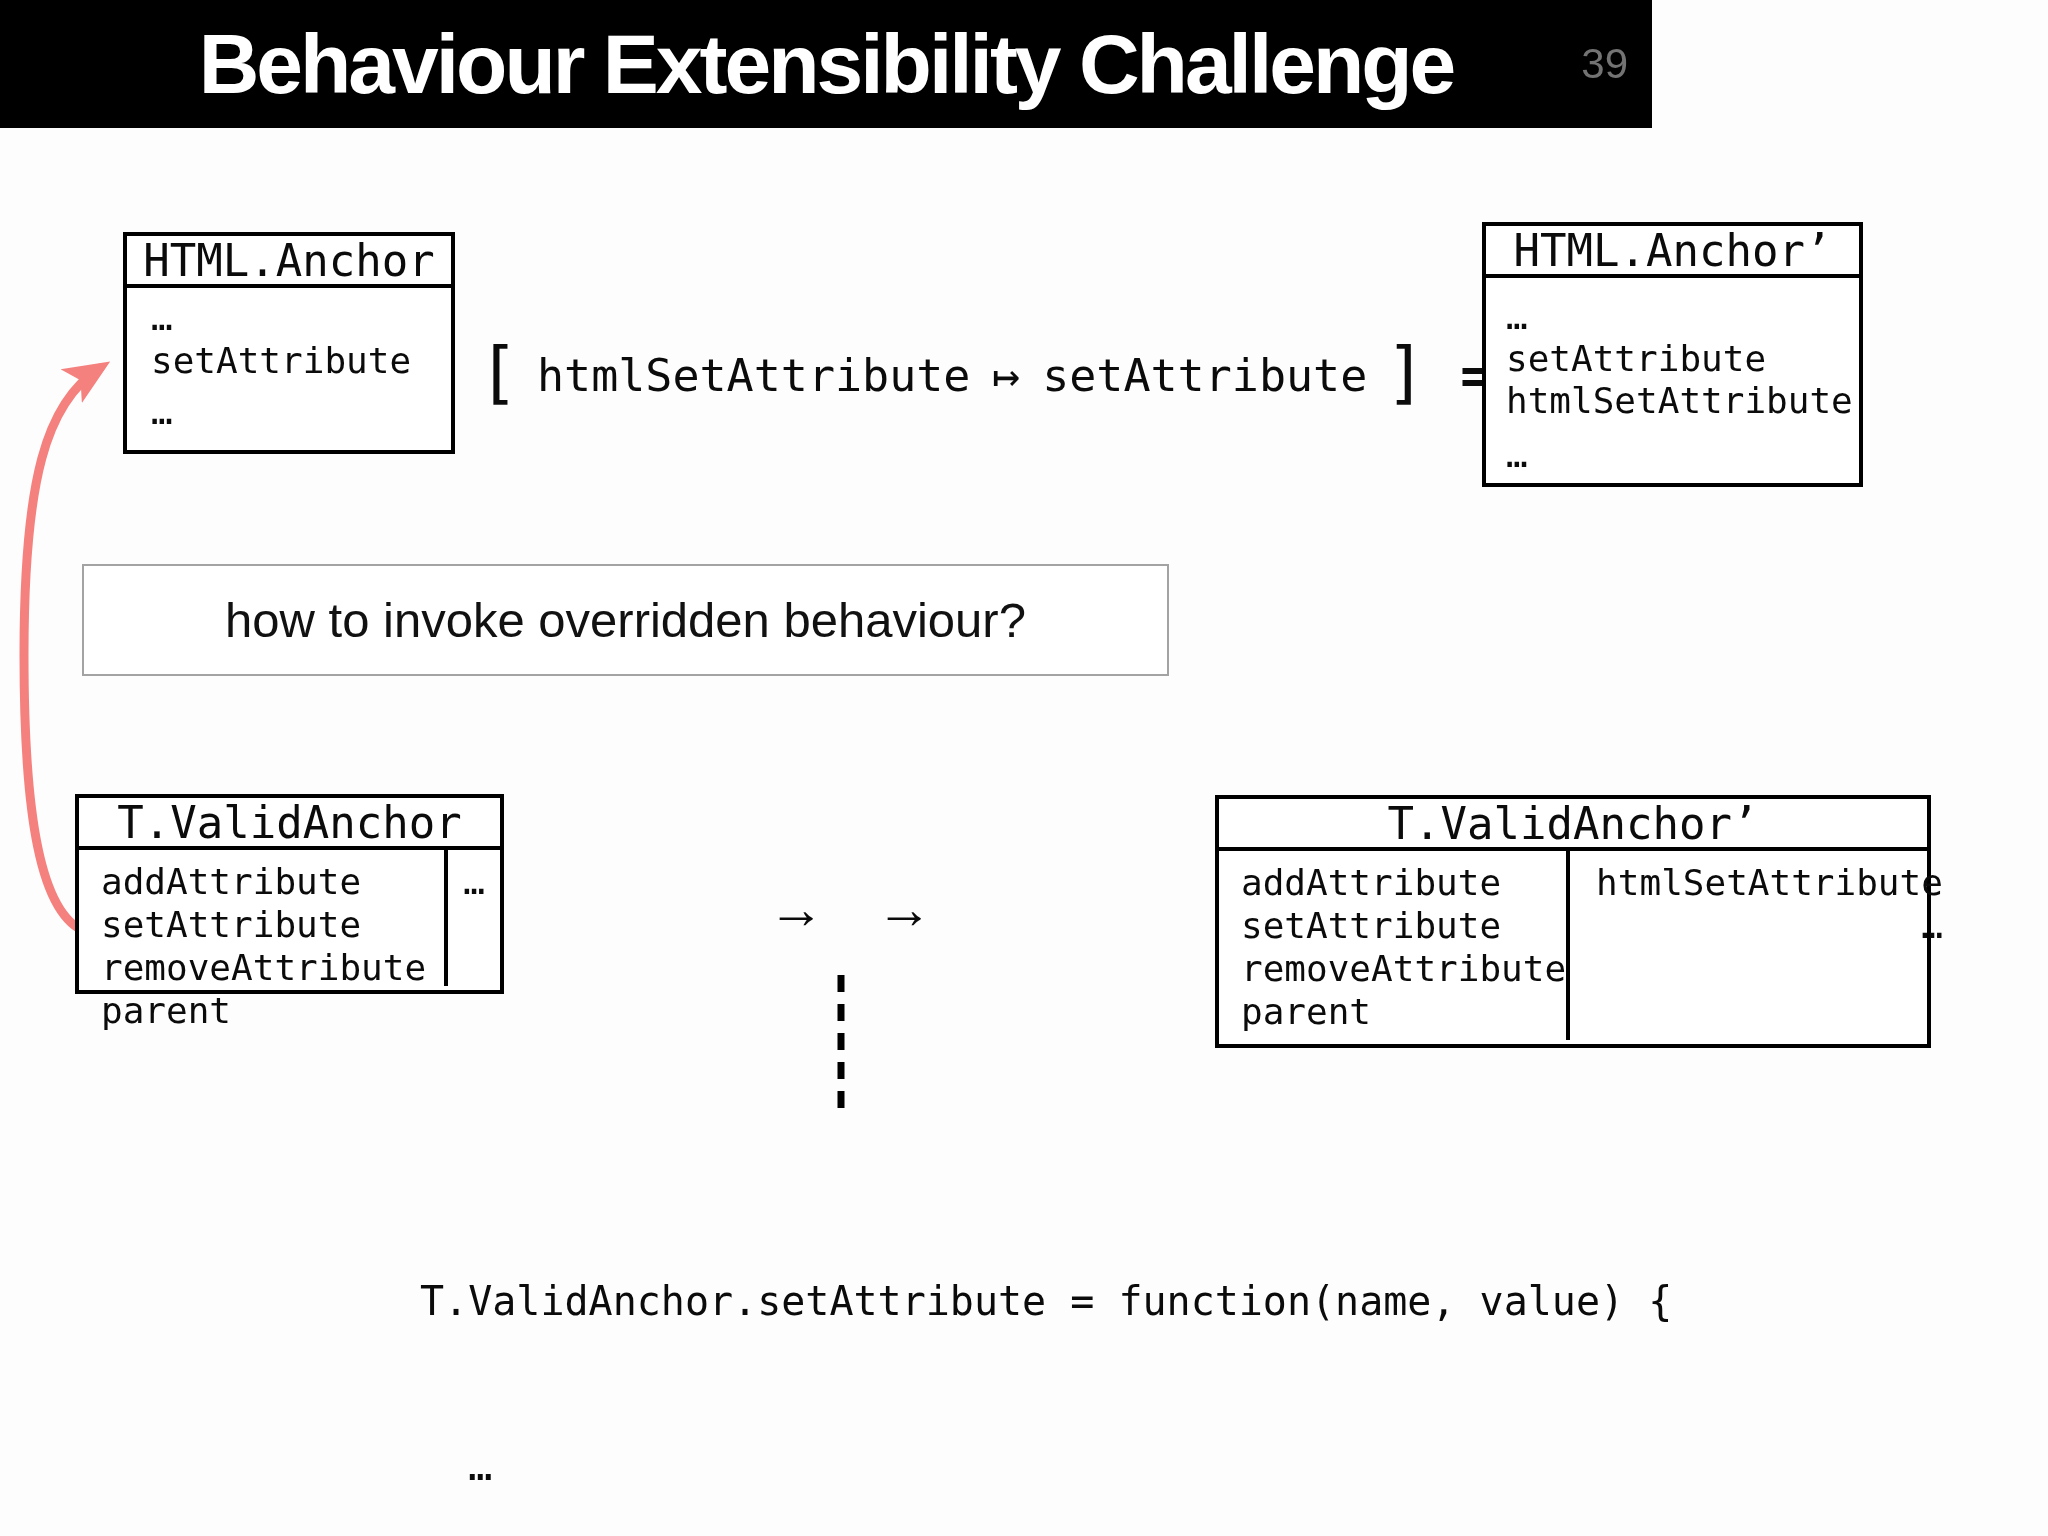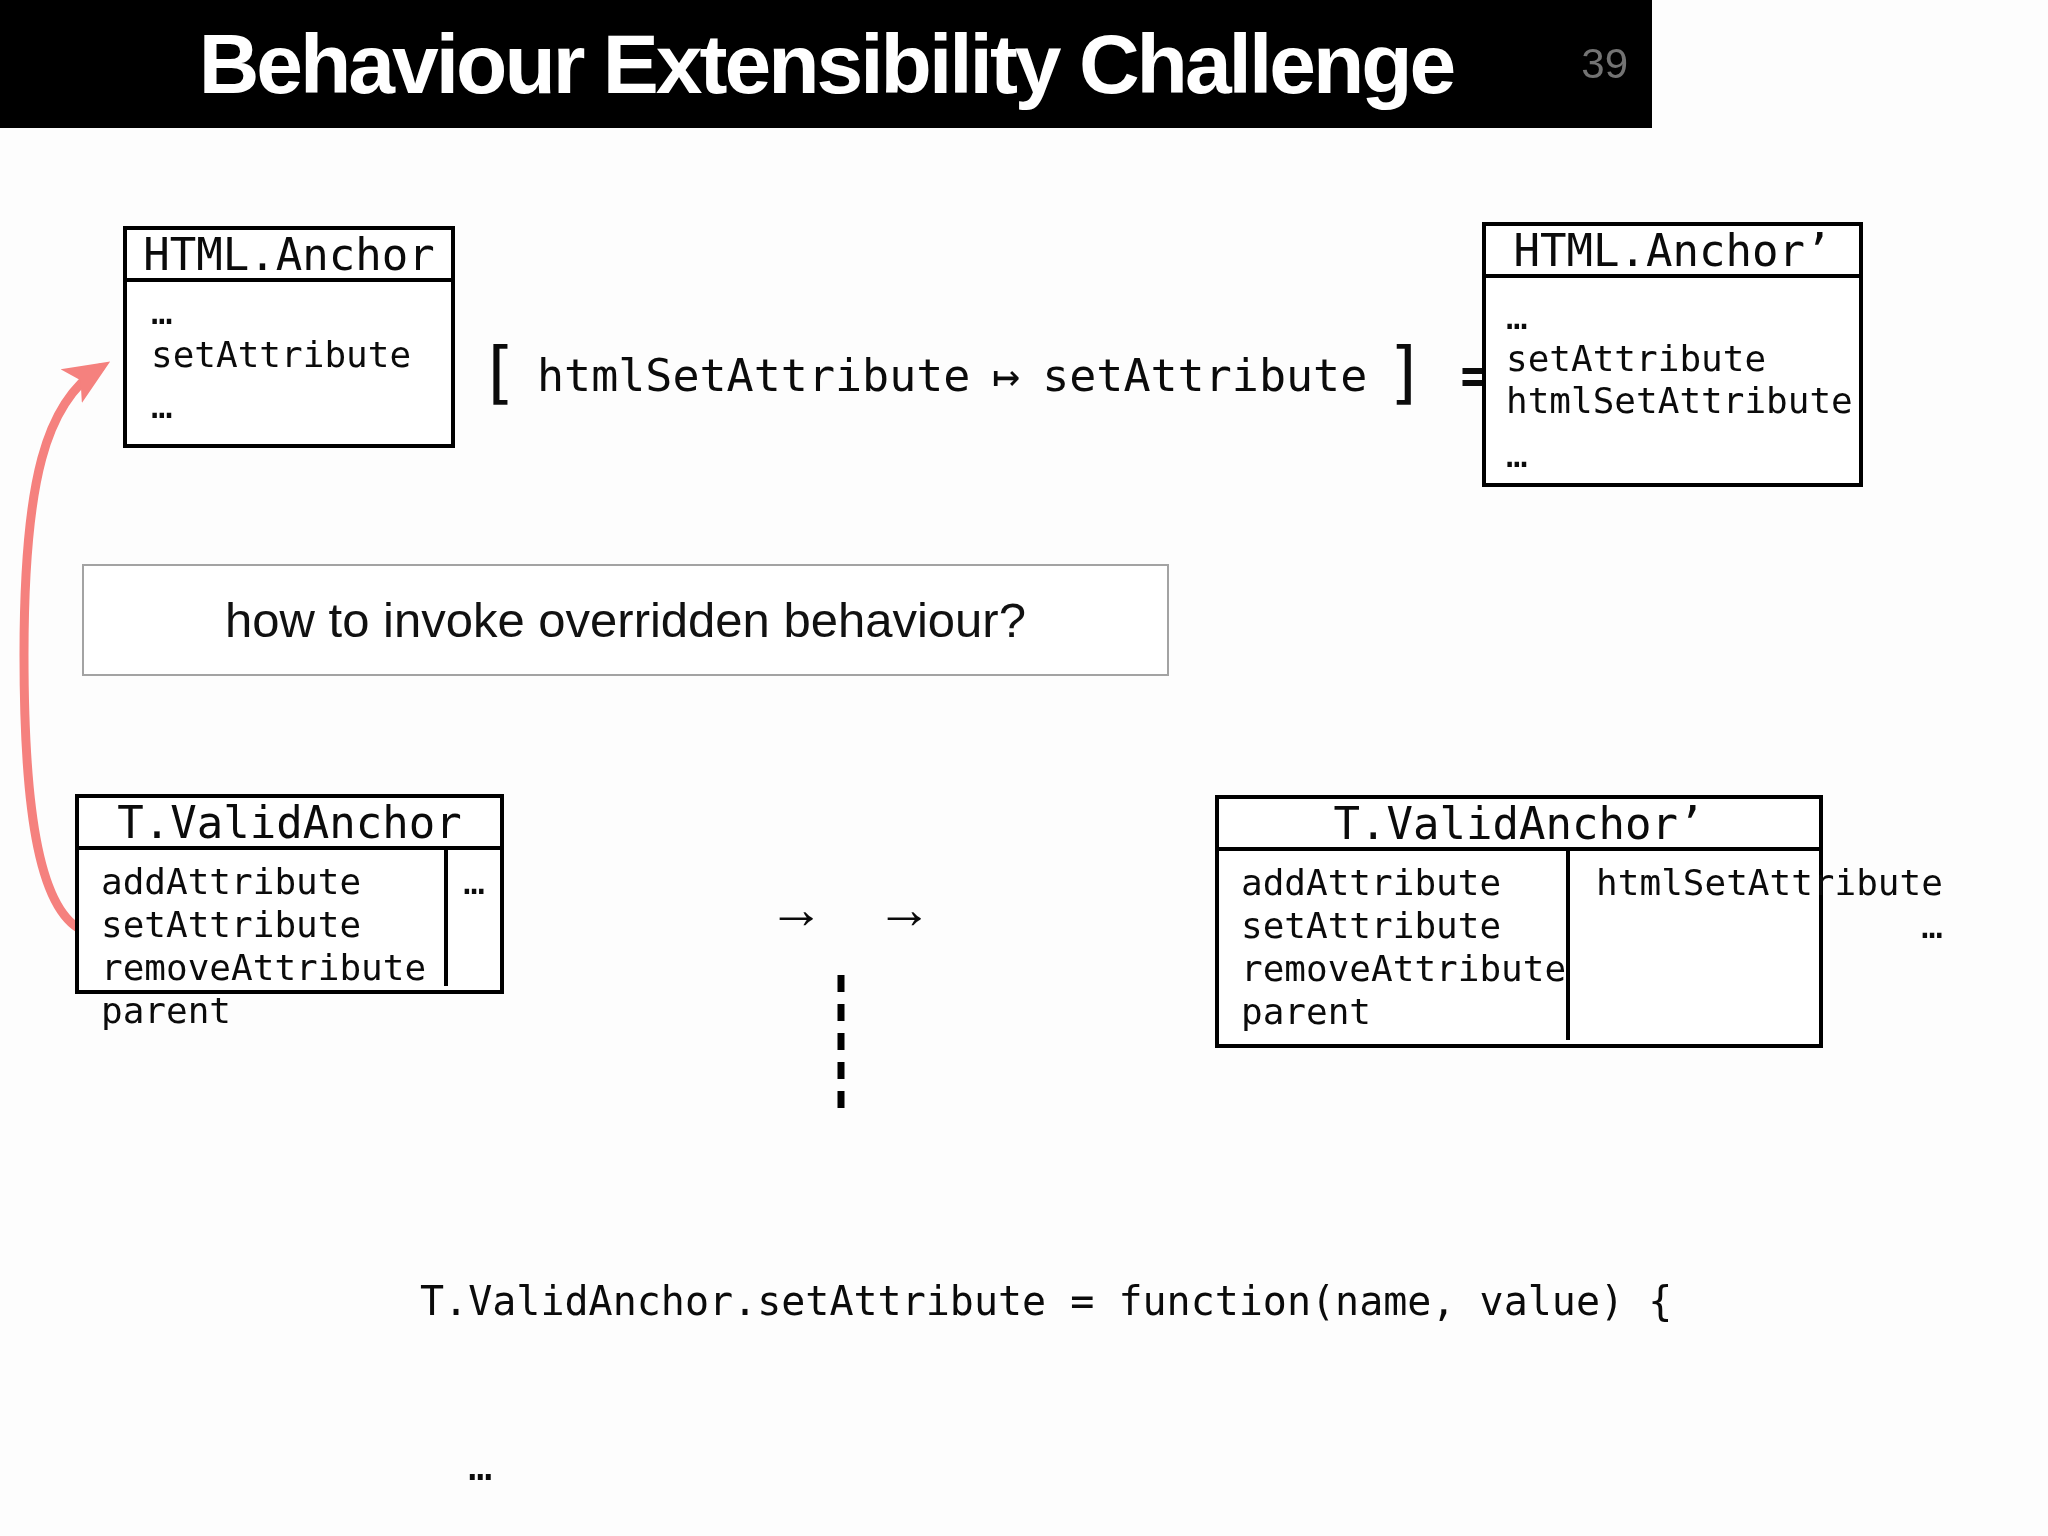--- a/index.html
+++ b/index.html
@@ -29,37 +29,37 @@
   
   .classbox { position:absolute; background:#fff; border:4px solid #000; }
   .cb-title {
     border-bottom:4px solid #000; height:52px;
     display:flex; align-items:center; justify-content:center;
     font-size:44px; white-space:nowrap;
   }
   .cb-body { font-size:36px; line-height:43px; }
   .member { white-space:nowrap; }
 
-  #box-html-anchor { left:123px; top:226px; width:332px; height:222px; }
+  #box-html-anchor { left:123px; top:232px; width:332px; height:222px; }
   #box-html-anchor .cb-body { padding:8px 0 0 24px; }
   #box-html-anchor .member.gap { margin-top:8px; }
 
   #box-html-anchor-prime { left:1482px; top:222px; width:381px; height:265px; }
   #box-html-anchor-prime .cb-body { padding:18px 0 0 20px; line-height:42px; }
   #box-html-anchor-prime .member.gap { margin-top:12px; }
 
   .twocol { display:flex; height:calc(100% - 56px); }
   .col-left { border-right:4px solid #000; padding:10px 0 0 22px; }
   .col-right { flex:1; padding:10px 0 0 0; }
 
   #box-t-valid-anchor { left:75px; top:794px; width:429px; height:200px; }
   #box-t-valid-anchor .col-left { width:369px; }
   #box-t-valid-anchor .col-right { text-align:center; }
 
-  #box-t-valid-anchor-prime { left:1215px; top:795px; width:608px; height:253px; }
+  #box-t-valid-anchor-prime { left:1215px; top:795px; width:716px; height:253px; }
   #box-t-valid-anchor-prime .col-left { width:363px; }
   #box-t-valid-anchor-prime .col-right { padding:10px 20px 0 26px; }
   #box-t-valid-anchor-prime .ellipsis-right { text-align:right; }
 
   
   .formula {
     position:absolute; left:478px; top:300px; height:150px;
     display:flex; align-items:center; font-size:45px; white-space:nowrap;
   }
   .formula .bracket { font-size:68px; font-weight:300; transform:translateY(-3px); }

